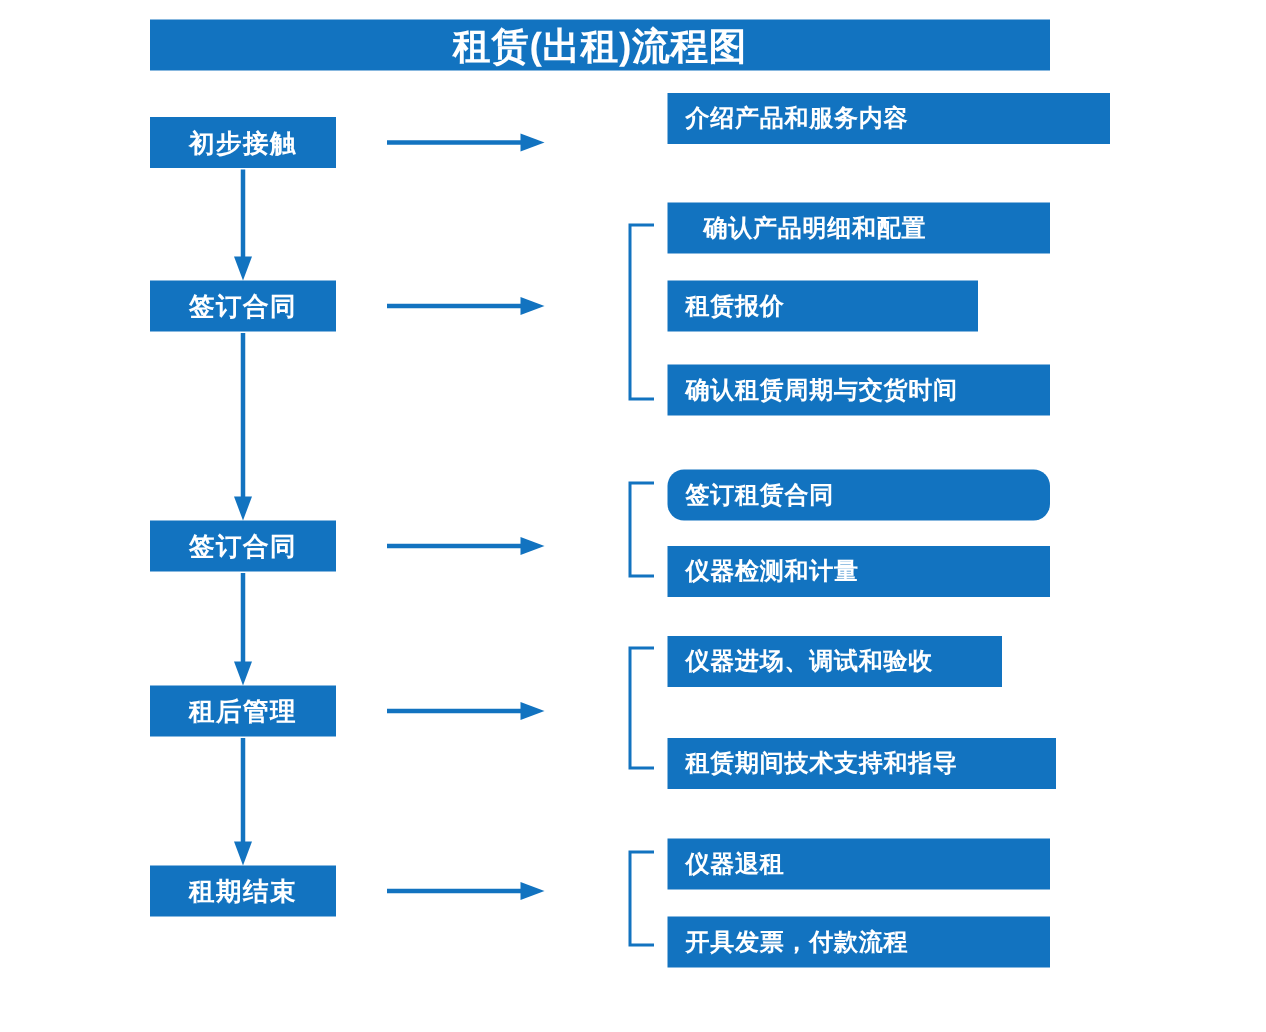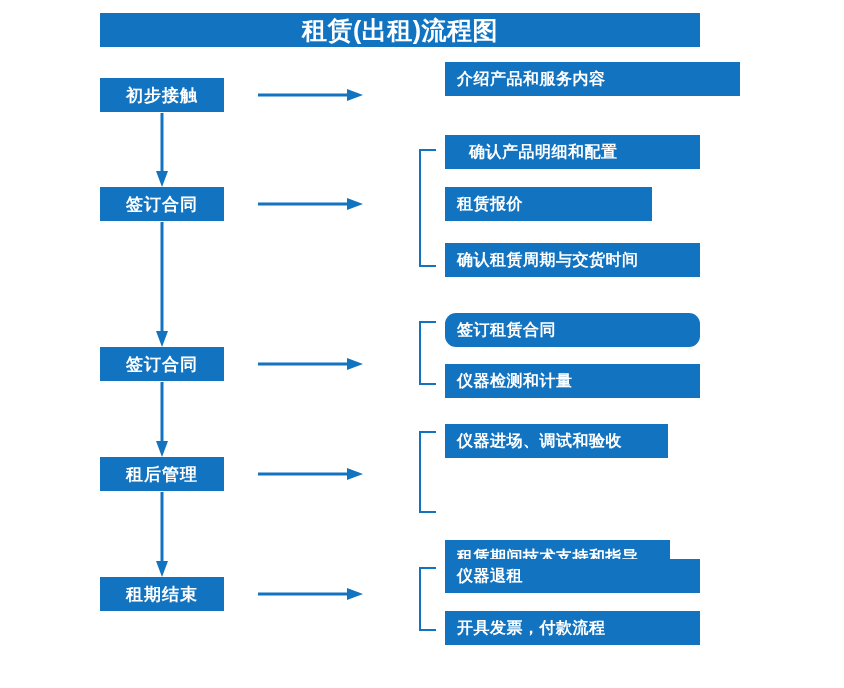--- a/index.html
+++ b/index.html
@@ -163,17 +163,17 @@
     </svg>
   </div>
 
   <div class="detail-box" style="left:445px; top:62px; width:295px;">介绍产品和服务内容</div>
   <div class="detail-box" style="left:445px; top:135px; width:255px;padding-left:24px;">确认产品明细和配置</div>
   <div class="detail-box" style="left:445px; top:187px; width:207px;">租赁报价</div>
   <div class="detail-box" style="left:445px; top:243px; width:255px;">确认租赁周期与交货时间</div>
   <div class="detail-box" style="left:445px; top:313px; width:255px;border-radius:11px;">签订租赁合同</div>
   <div class="detail-box" style="left:445px; top:364px; width:255px;">仪器检测和计量</div>
   <div class="detail-box" style="left:445px; top:424px; width:223px;">仪器进场、调试和验收</div>
-  <div class="detail-box" style="left:445px; top:492px; width:225px;margin-top:48px;">租赁期间技术支持和指导</div>
+  <div class="detail-box" style="left:445px; top:492px; width:259px;">租赁期间技术支持和指导</div>
   <div class="detail-box" style="left:445px; top:559px; width:255px;">仪器退租</div>
   <div class="detail-box" style="left:445px; top:611px; width:255px;text-align:center;">开具发票，付款流程</div>
 
 </div>
 
 </body></html>

